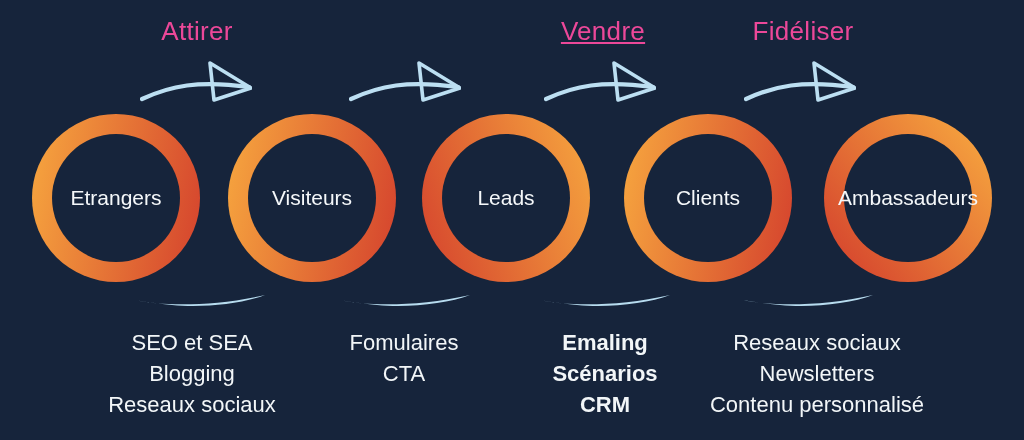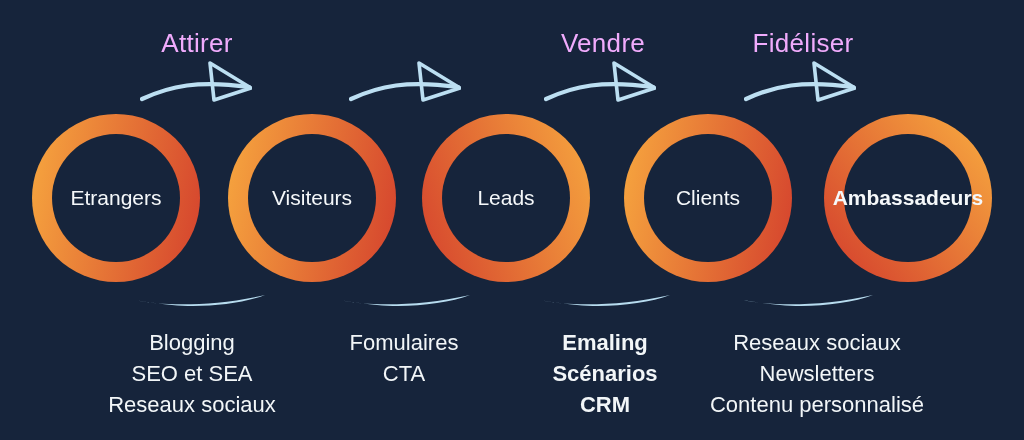--- a/index.html
+++ b/index.html
@@ -13,30 +13,30 @@
     width: 1024px;
     height: 440px;
     background: #16243B;
     overflow: hidden;
     color: #F2F6F8;
   }
 
   
   .transition-label {
     position: absolute;
-    top: 28px;
+    top: 16px;
     transform: translateX(-50%);
     font-size: 26px;
     letter-spacing: 0.3px;
-    color: #f0abfc;
+    color: #ec4899;
     white-space: nowrap;
   }
   .tl1 { left: 197px; }
   .tl2 { left: 404px; }
-  .tl3 { left: 603px; }
+  .tl3 { left: 603px; text-decoration: underline; }
   .tl4 { left: 803px; }
 
   
   .arrow {
     position: absolute;
     top: 56px;
     width: 112px;
     height: 50px;
   }
   .a1 { left: 140px; }
@@ -49,21 +49,21 @@
     position: absolute;
     top: 114px;
     width: 168px;
     height: 168px;
     border-radius: 50%;
   }
   .c1 { left: 32px; }
   .c2 { left: 228px; }
   .c3 { left: 422px; }
   .c4 { left: 624px; }
-  .c5 { left: 824px; font-weight: bold; }
+  .c5 { left: 824px; }
   .ring-a { background: linear-gradient(100deg, #F5A23E 5%, #D6472E 95%); }
   .ring-b { background: linear-gradient(70deg,  #D6472E 5%, #F5A23E 95%); }
   .ring-c { background: linear-gradient(50deg,  #D6472E 10%, #F5A23E 90%); }
   .hole {
     position: absolute;
     inset: 20px;
     border-radius: 50%;
     background: #16243B;
   }
   .stage-label {
@@ -158,22 +158,22 @@
     <path d="M3,9 C30,15 80,16 133,4 C110,13 70,17 40,14 C20,12 8,10 3,9 Z" fill="#B7DCEF"></path>
   </svg>
   <svg class="underline u3" viewBox="0 0 136 20">
     <path d="M3,9 C30,15 80,16 133,4 C110,13 70,17 40,14 C20,12 8,10 3,9 Z" fill="#B7DCEF"></path>
   </svg>
   <svg class="underline u4" viewBox="0 0 136 20">
     <path d="M3,9 C30,15 80,16 133,4 C110,13 70,17 40,14 C20,12 8,10 3,9 Z" fill="#B7DCEF"></path>
   </svg>
 
   <div class="tools g1">
+    <div>SEO et SEA</div>
     <div>Blogging</div>
-    <div>SEO et SEA</div>
     <div>Reseaux sociaux</div>
   </div>
   <div class="tools g2">
     <div>Fomulaires</div>
     <div>CTA</div>
   </div>
   <div class="tools g3">
     <div>Emaling</div>
     <div>Scénarios</div>
     <div>CRM</div>

